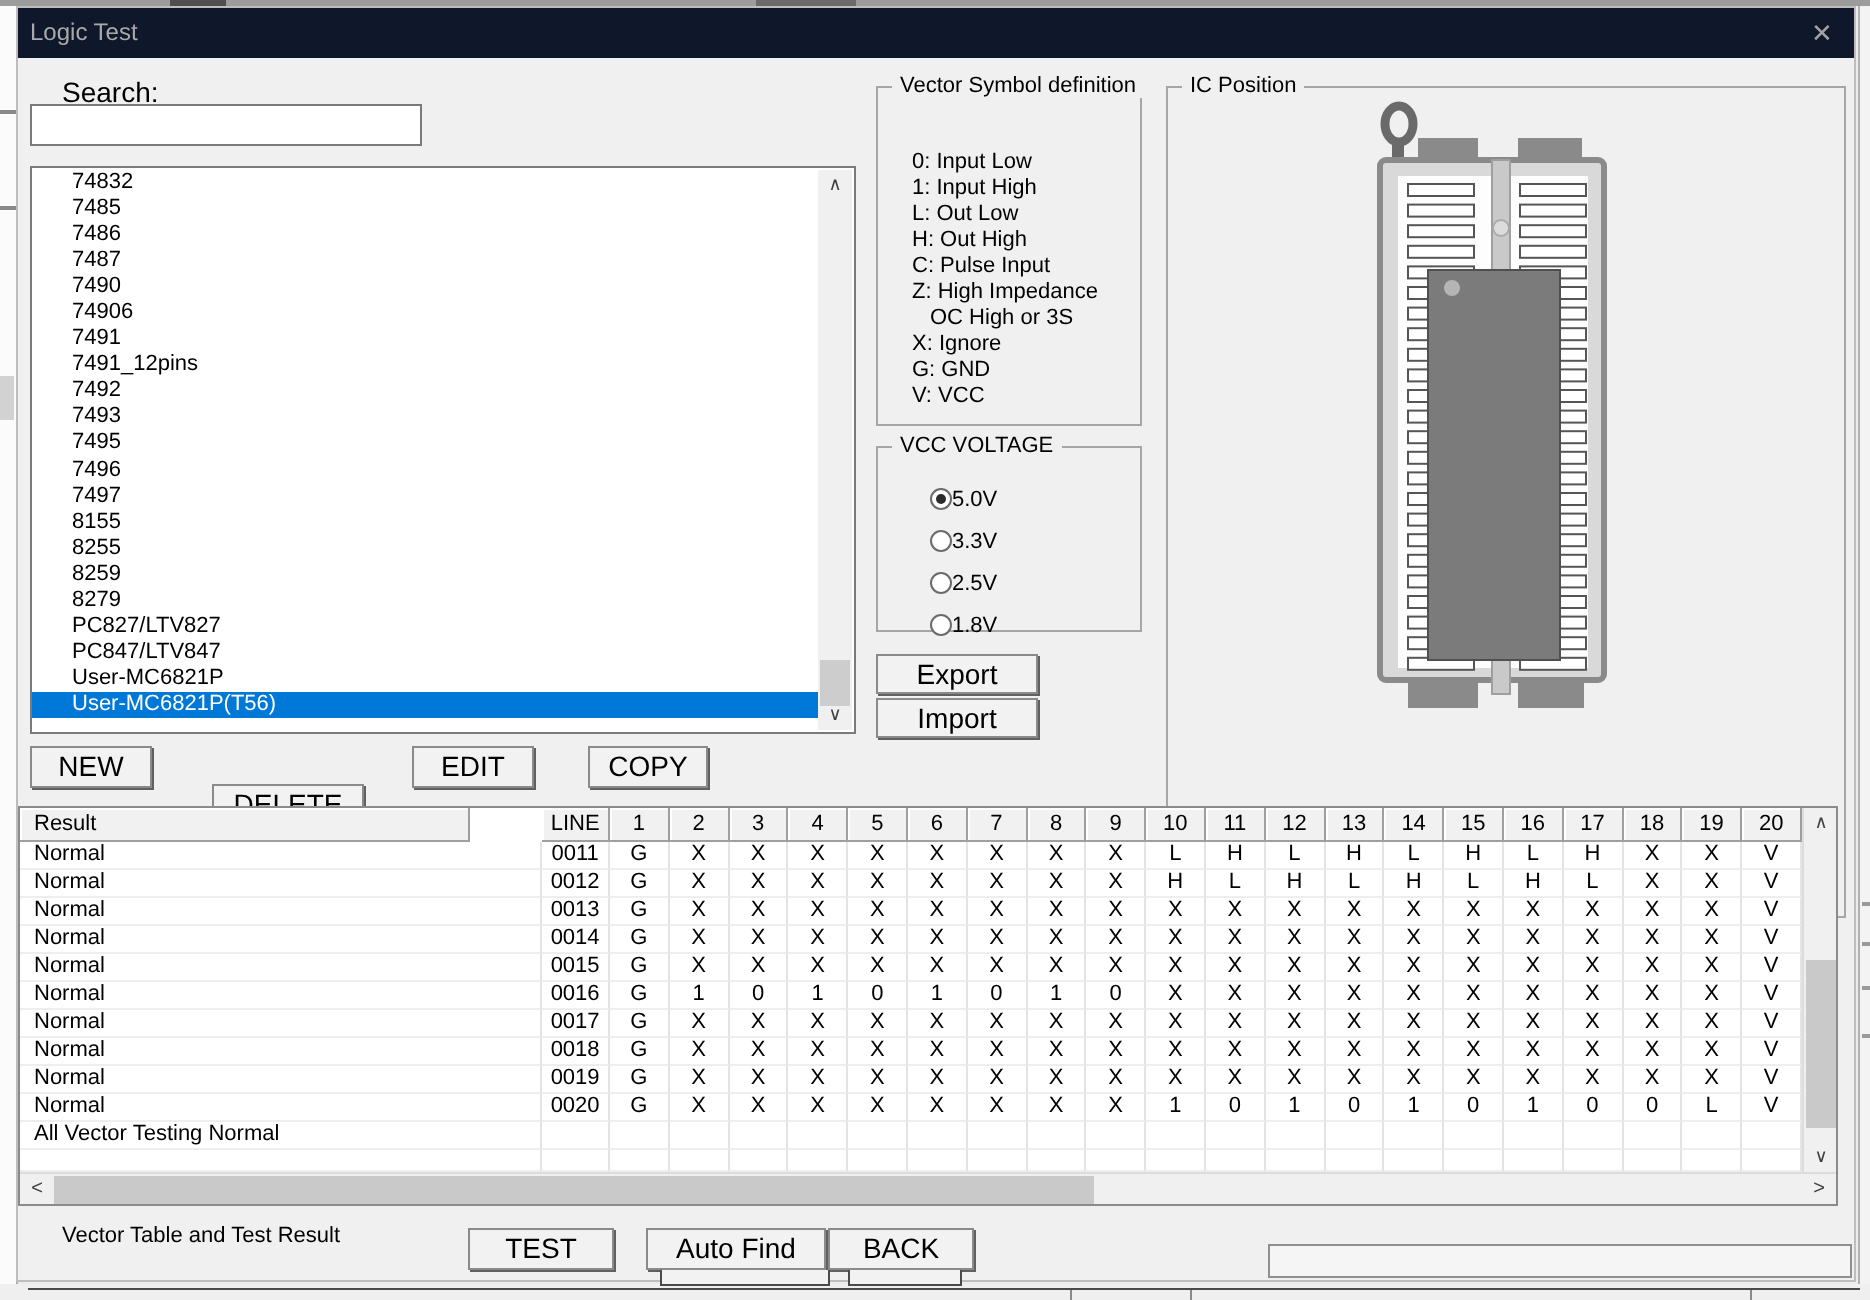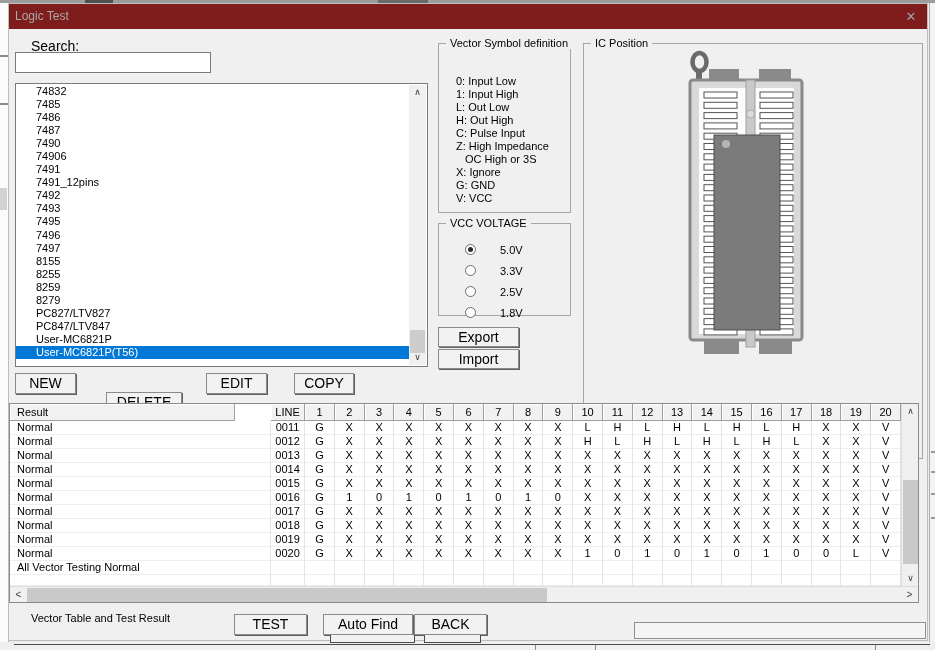--- a/index.html
+++ b/index.html
@@ -22,21 +22,21 @@
   .bg-right .dash { position:absolute; left:1px; width:4px; height:2px; background:#9a9a9a; }
   .bg-bottom { position:absolute; left:0; top:642px; width:935px; height:8px; background:#efefef; }
   .bg-bottom-line { position:absolute; left:14px; top:644px; width:916px; height:1px; background:#4a4a4a; z-index:4; }
   .bg-frag { position:absolute; top:635px; height:8px; background:#f2f2f2; border:1px solid #4a4a4a; border-top:none; z-index:4; }
   .bg-frag.f1 { left:330px; width:85px; }
   .bg-frag.f2 { left:424px; width:57px; }
   .bg-vtick { position:absolute; top:645px; width:1px; height:5px; background:#8a8a8a; z-index:4; }
 
   
   .dialog { position:absolute; left:8px; top:3px; width:920px; height:638px; background:#f0f0f0; border:1px solid #bdbdbd; }
-  .titlebar { position:absolute; left:0; top:0; width:100%; height:25px; background:#7f1d1d; }
+  .titlebar { position:absolute; left:0; top:0; width:100%; height:25px; background:#0f172a; }
   .window-title { position:absolute; left:6px; top:5px; font-size:12px; color:#a9a9a9; }
   .close-btn { position:absolute; right:5px; top:2px; width:22px; height:21px; color:#a2a2a2; font-size:13px; line-height:21px; text-align:center; cursor:default; }
 
   .search-label { position:absolute; left:22px; top:34px; font-size:14px; }
   .search-input { position:absolute; left:6px; top:48px; width:196px; height:21px; background:#fff; border:1px solid #7a7a7a; font-size:11px; padding:0 3px; font-family:"Liberation Sans",sans-serif; }
 
   
   .iclist { position:absolute; left:6px; top:79px; width:413px; height:284px; background:#fff; border:1px solid #7a7a7a; overflow:hidden; }
   .iclist-inner { position:absolute; left:0; top:1px; right:18px; bottom:1px; }
   .list-item { height:13.05px; line-height:13px; font-size:11px; padding-left:20px; white-space:nowrap; }
@@ -59,21 +59,21 @@
   .btn-back   { left:405px; top:610px; width:73px; height:21px; line-height:19px; }
 
   
   .groupbox { position:absolute; border:1px solid #a6a6a6; }
   .groupbox-label { position:absolute; top:-7px; left:7px; background:#f0f0f0; padding:0 4px; font-size:11px; white-space:nowrap; }
   .gb-symbols { left:429px; top:39px; width:133px; height:170px; }
   .symbol-lines { position:absolute; left:0; top:31px; right:0; padding-left:17px; }
   .symbol-line { font-size:11px; line-height:13px; white-space:nowrap; }
   .symbol-line.indent { padding-left:9px; }
   .gb-vcc { left:429px; top:219px; width:133px; height:93px; }
-  .vcc-option { position:absolute; left:26px; height:13px; display:flex; align-items:center; gap:24px; }
+  .vcc-option { position:absolute; left:26px; height:13px; display:flex; align-items:center; gap:0; }
   .radio { width:11px; height:11px; border:1px solid #6b6b6b; border-radius:50%; background:#fff; position:relative; flex:0 0 11px; }
   .radio.sel::after { content:""; position:absolute; left:2px; top:2px; width:5px; height:5px; border-radius:50%; background:#2b2b2b; }
   .radio-label { font-size:11px; line-height:12px; }
   .gb-icpos { left:574px; top:39px; width:340px; height:416px; }
   .zif-label { position:absolute; left:106px; width:112px; bottom:2px; text-align:center; font-weight:bold; font-size:12px; }
 
   
   .vtable { position:absolute; left:0; top:399px; width:910px; height:200px; border:1px solid #8b8b8b; background:#fff; }
   .vt-header { display:flex; height:17px; width:891px; }
   .vt-hcell { flex:0 0 29.8px; background:#f1f1f1; border-right:1px solid #9f9f9f; border-bottom:1px solid #9f9f9f; box-shadow:inset 1px 1px 0 #ffffff; font-size:11px; line-height:16px; text-align:center; overflow:hidden; }

